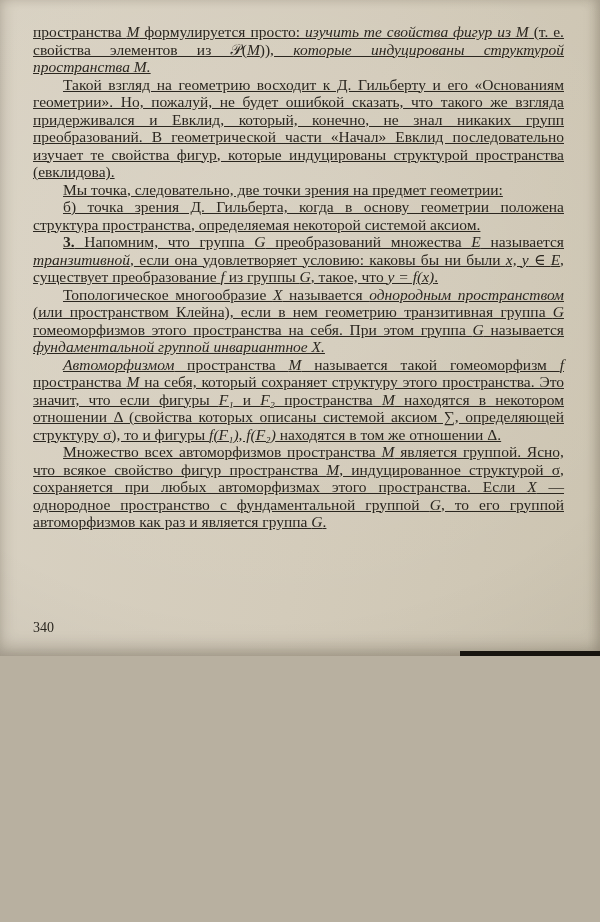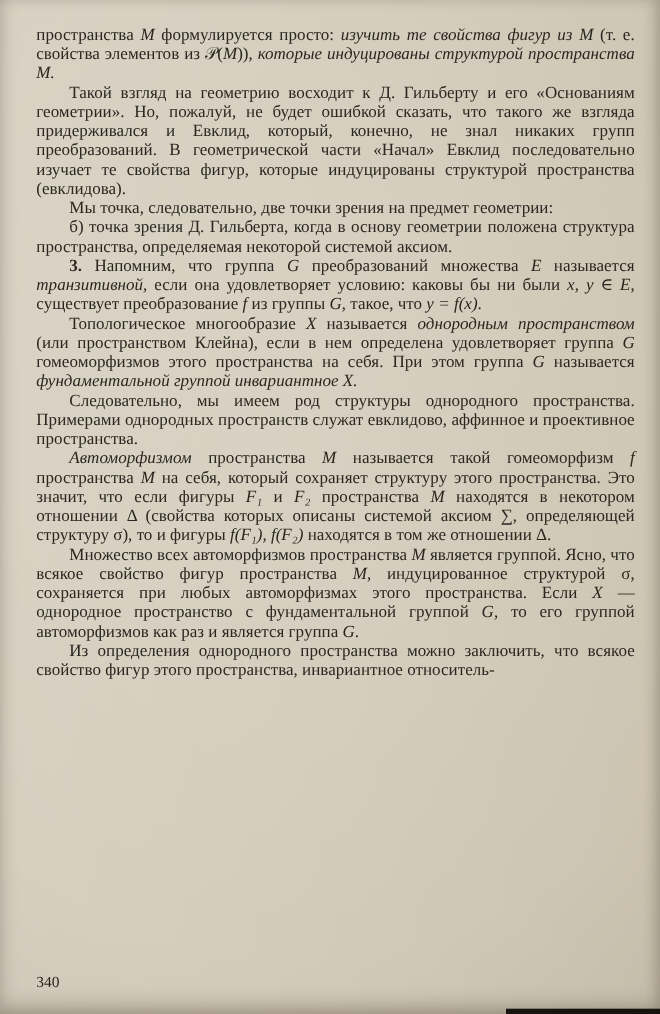--- a/index.html
+++ b/index.html
@@ -4,28 +4,29 @@
 <style>
   html,body{margin:0;padding:0;}
   body{
     width:600px;height:922px;
     background:#b8b0a0;
     font-family:"Liberation Serif","DejaVu Serif",serif;
     overflow:hidden;
   }
   .page{
     position:relative;
-    width:600px;height:922px;
+    width:600px;height:656px;
     box-sizing:border-box;
-    padding:23px 23px 0 33px;
+    padding:23px 36px 0 33px;
     color:#2b2720;
     background:
       radial-gradient(ellipse 120% 90% at 45% 40%, rgba(255,255,255,0.10), rgba(0,0,0,0.00) 60%, rgba(0,0,0,0.07) 100%),
       linear-gradient(100deg,#d9d2c3 0%, #d3cbba 55%, #ccc4b1 100%);
     box-shadow: inset 0 -8px 16px rgba(60,50,35,0.28), inset -4px 0 10px rgba(60,50,35,0.12);
+    text-decoration: underline;
   }
   .textblock{
     font-size:15.5px;
     line-height:17.5px;
     text-align:justify;
   }
   .textblock p{
     margin:0;
     text-indent:30px;
   }
@@ -51,21 +52,19 @@
 </head>
 <body>
 
 <div class="page">
   <div class="textblock">
       <p class="noindent"><span>пространства </span><em>M</em><span> формулируется просто: </span><em>изучить те свойства фигур из M</em><span> (т. е. свойства элементов из 𝒫(</span><em>M</em><span>)), </span><em>которые индуцированы структурой пространства M.</em></p>
       <p><span>Такой взгляд на геометрию восходит к Д. Гильберту и его «Основаниям геометрии». Но, пожалуй, не будет ошибкой сказать, что такого же взгляда придерживался и Евклид, который, конечно, не знал никаких групп преобразований. В геометрической части «Начал» Евклид последовательно изучает те свойства фигур, которые индуцированы структурой пространства (евклидова).</span></p>
       <p><span>Мы точка, следовательно, две точки зрения на предмет геометрии:</span></p>
       <p><span>б) точка зрения Д. Гильберта, когда в основу геометрии положена структура пространства, определяемая некоторой системой аксиом.</span></p>
       <p><strong>3.</strong><span> Напомним, что группа </span><em>G</em><span> преобразований множества </span><em>E</em><span> называется </span><em>транзитивной,</em><span> если она удовлетворяет условию: каковы бы ни были </span><em>x, y</em><span> ∈ </span><em>E</em><span>, существует преобразование </span><em>f</em><span> из группы </span><em>G</em><span>, такое, что </span><em>y = f(x)</em><span>.</span></p>
-      <p><span>Топологическое многообразие </span><em>X</em><span> называется </span><em>однородным пространством</em><span> (или пространством Клейна), если в нем определена удовлетворяет группа </span><em>G</em><span> гомеоморфизмов этого пространства на себя. При этом группа </span><em>G</em><span> называется </span><em>фундаментальной группой инвариантное X.</em></p>
-      <p><span>Следовательно, мы имеем род структуры однородного пространства. Примерами однородных пространств служат евклидово, аффинное и проективное пространства.</span></p>
+      <p><span>Топологическое многообразие </span><em>X</em><span> называется </span><em>однородным пространством</em><span> (или пространством Клейна), если в нем геометрию транзитивная группа </span><em>G</em><span> гомеоморфизмов этого пространства на себя. При этом группа </span><em>G</em><span> называется </span><em>фундаментальной группой инвариантное X.</em></p>
       <p><em>Автоморфизмом</em><span> пространства </span><em>M</em><span> называется такой гомеоморфизм </span><em>f</em><span> пространства </span><em>M</em><span> на себя, который сохраняет структуру этого пространства. Это значит, что если фигуры </span><em>F₁</em><span> и </span><em>F₂</em><span> пространства </span><em>M</em><span> находятся в некотором отношении Δ (свойства которых описаны системой аксиом ∑, определяющей структуру σ), то и фигуры </span><em>f(F₁), f(F₂)</em><span> находятся в том же отношении Δ.</span></p>
       <p><span>Множество всех автоморфизмов пространства </span><em>M</em><span> является группой. Ясно, что всякое свойство фигур пространства </span><em>M</em><span>, индуцированное структурой σ, сохраняется при любых автоморфизмах этого пространства. Если </span><em>X</em><span> — однородное пространство с фундаментальной группой </span><em>G</em><span>, то его группой автоморфизмов как раз и является группа </span><em>G</em><span>.</span></p>
-      <p><span>Из определения однородного пространства можно заключить, что всякое свойство фигур этого пространства, инвариантное относитель-</span></p>
     </div>
   <div class="pagenum">340</div>
   <div class="scan-mark"></div>
 </div>
 
 </body></html>

